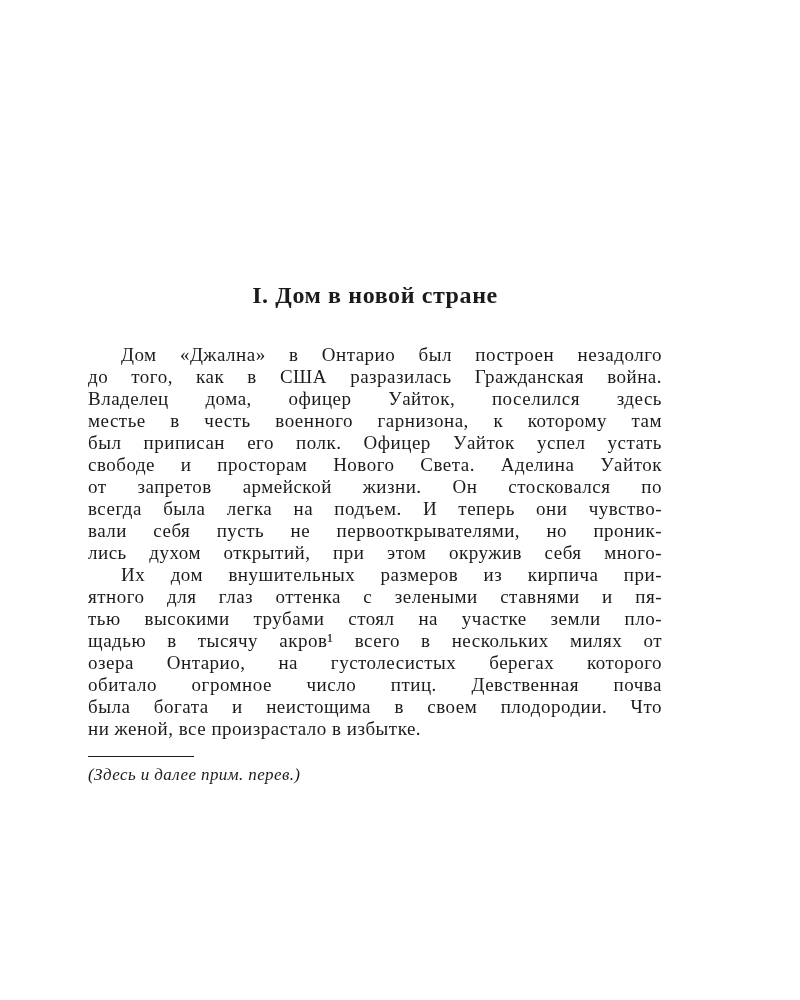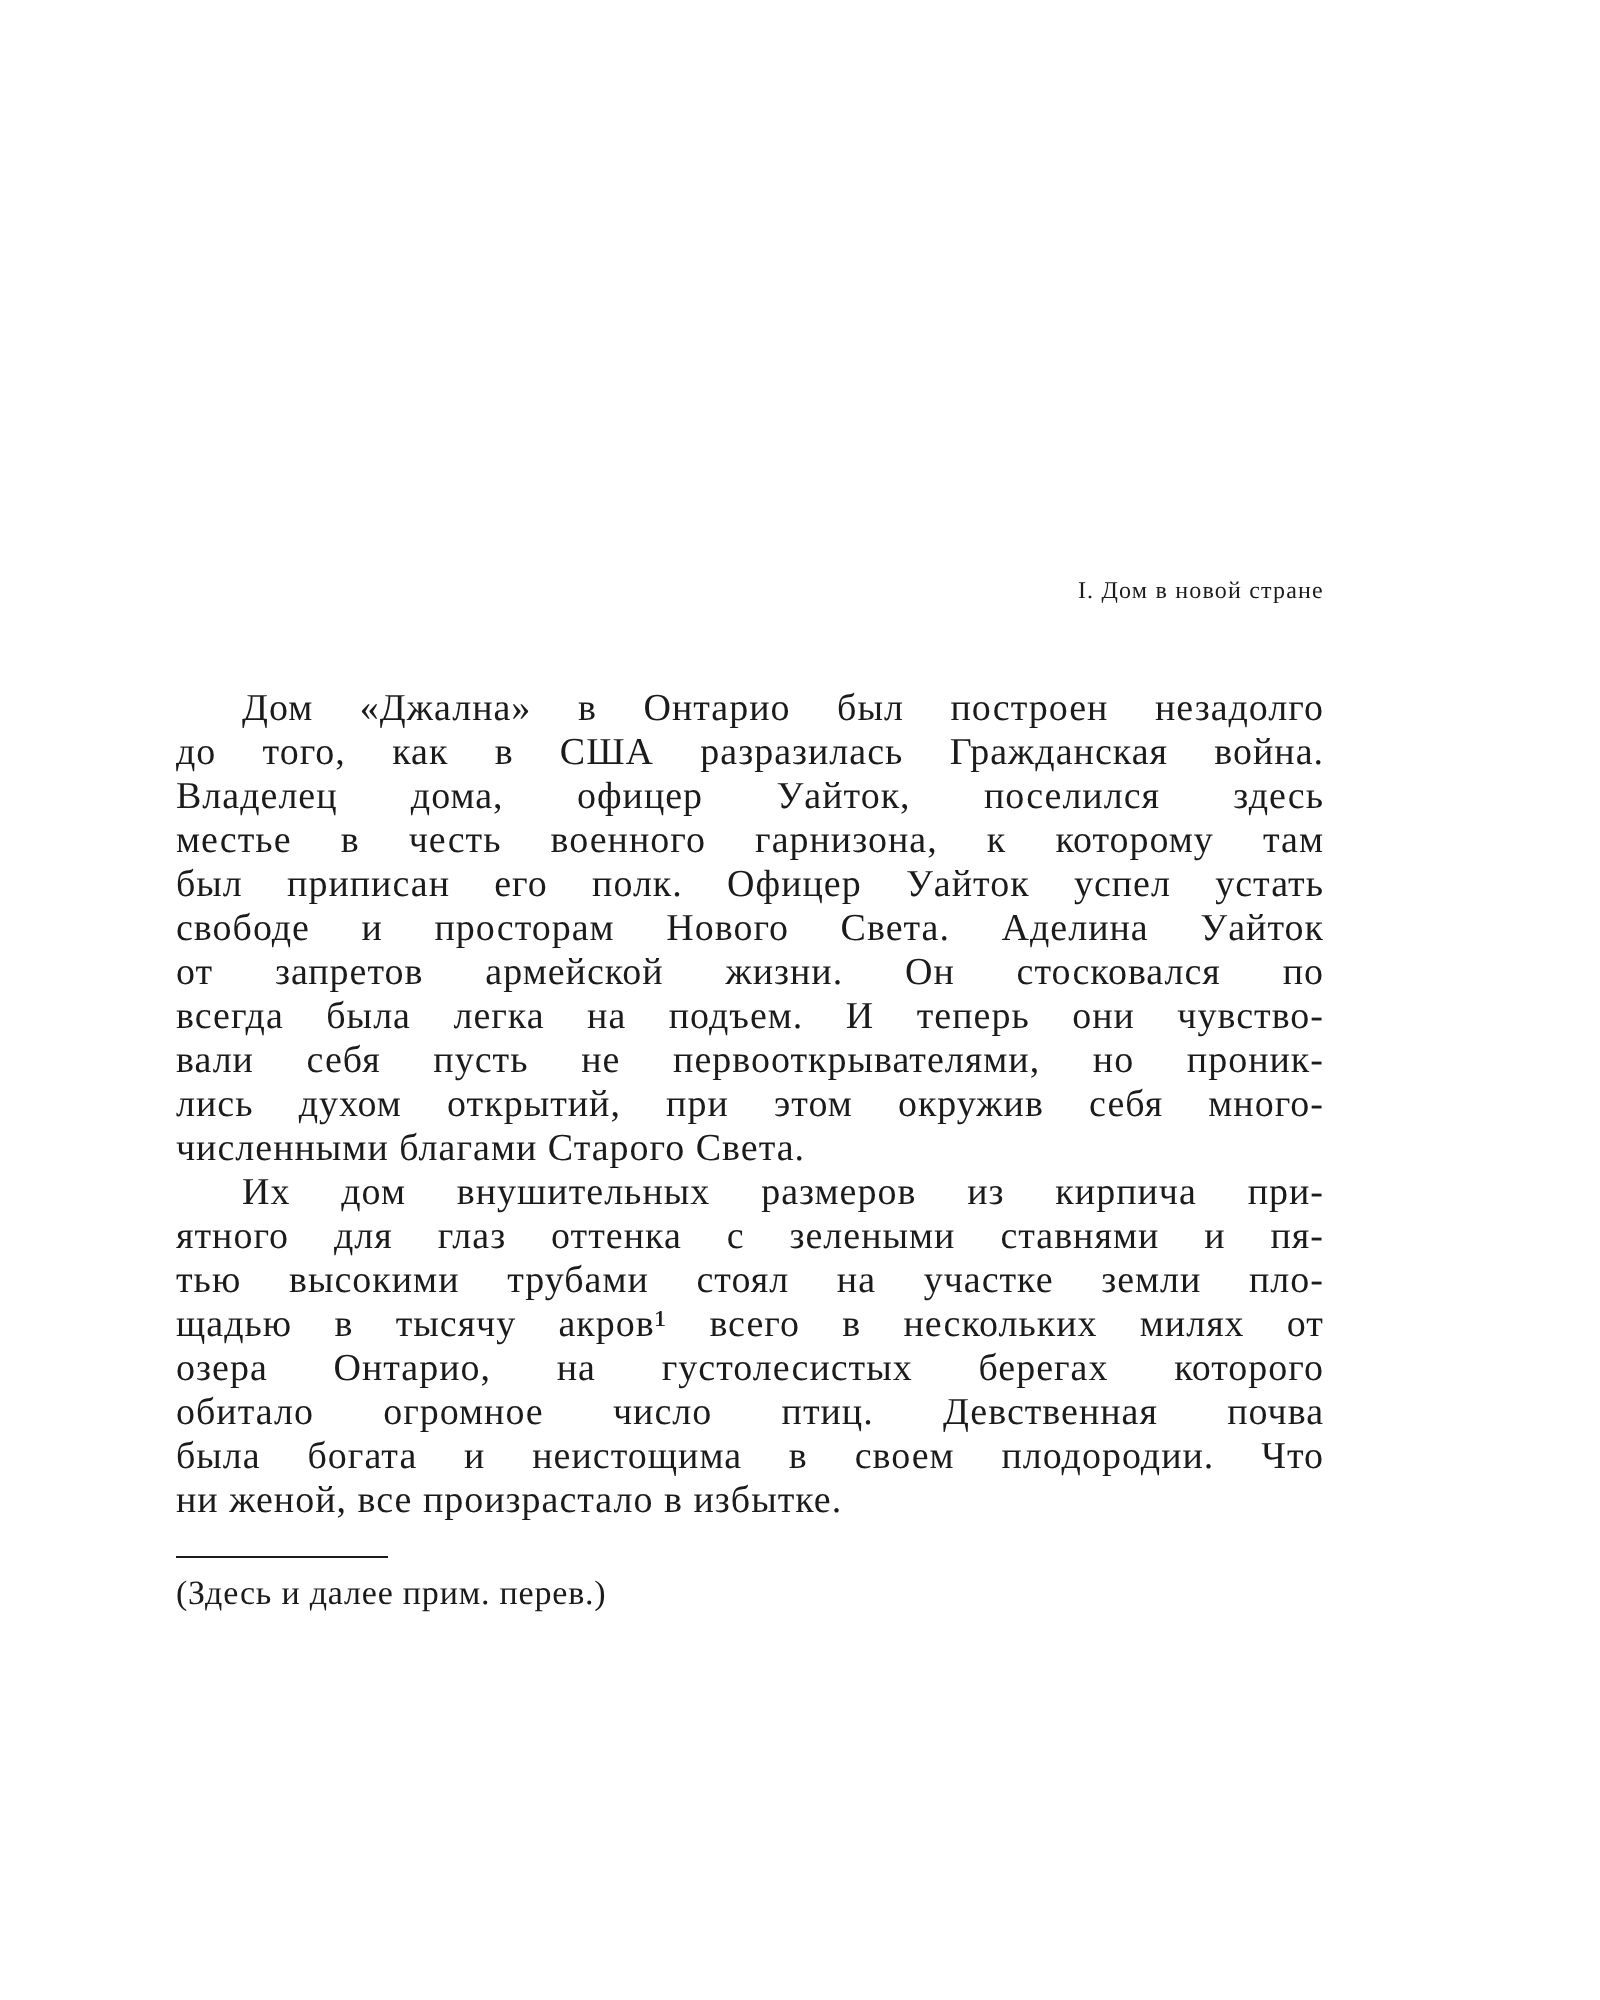--- a/index.html
+++ b/index.html
@@ -12,24 +12,24 @@
     width: 800px;
     height: 1000px;
     box-sizing: border-box;
     padding: 283px 138px 0 88px;
     background: #ffffff;
     font-family: "Liberation Serif", "DejaVu Serif", serif;
     color: #1b1b1b;
     overflow: hidden;
   }
   .title {
-    font-size: 12px;
+    font-size: 24px;
     line-height: 25px;
-    font-weight: 400;
-    text-align: right;
+    font-weight: 700;
+    text-align: center;
     letter-spacing: 0.6px;
     margin: 0 0 36px 0;
   }
   .paragraph { margin: 0; }
   .line {
     font-size: 19px;
     line-height: 22px;
     letter-spacing: 0.5px;
     text-align: justify;
     text-align-last: justify;
@@ -49,41 +49,41 @@
   .fn-line {
     line-height: 21px;
     letter-spacing: 0.4px;
   }
   .fn-first {
     text-indent: 26px;
     text-align: justify;
     text-align-last: justify;
   }
   .fn-cont {
+    font-style: italic;
   }
 </style>
 </head>
 <body>
 
 <main class="page">
 
   <h1 class="title">I. Дом в новой стране</h1>
 
   <section class="paragraph">
     <div class="line first">Дом «Джална» в Онтарио был построен незадолго</div>
     <div class="line">до того, как в США разразилась Гражданская война.</div>
     <div class="line">Владелец дома, офицер Уайток, поселился здесь</div>
     <div class="line">местье в честь военного гарнизона, к которому там</div>
     <div class="line">был приписан его полк. Офицер Уайток успел устать</div>
     <div class="line">свободе и просторам Нового Света. Аделина Уайток</div>
     <div class="line">от запретов армейской жизни. Он стосковался по</div>
     <div class="line">всегда была легка на подъем. И теперь они чувство-</div>
     <div class="line">вали себя пусть не первооткрывателями, но проник-</div>
     <div class="line">лись духом открытий, при этом окружив себя много-</div>
-    <div class="line plast">численными благами Старого Света.</div>
   </section>
 
   <section class="paragraph">
     <div class="line first">Их дом внушительных размеров из кирпича при-</div>
     <div class="line">ятного для глаз оттенка с зелеными ставнями и пя-</div>
     <div class="line">тью высокими трубами стоял на участке земли пло-</div>
     <div class="line">щадью в тысячу акров¹ всего в нескольких милях от</div>
     <div class="line">озера Онтарио, на густолесистых берегах которого</div>
     <div class="line">обитало огромное число птиц. Девственная почва</div>
     <div class="line">была богата и неистощима в своем плодородии. Что</div>

